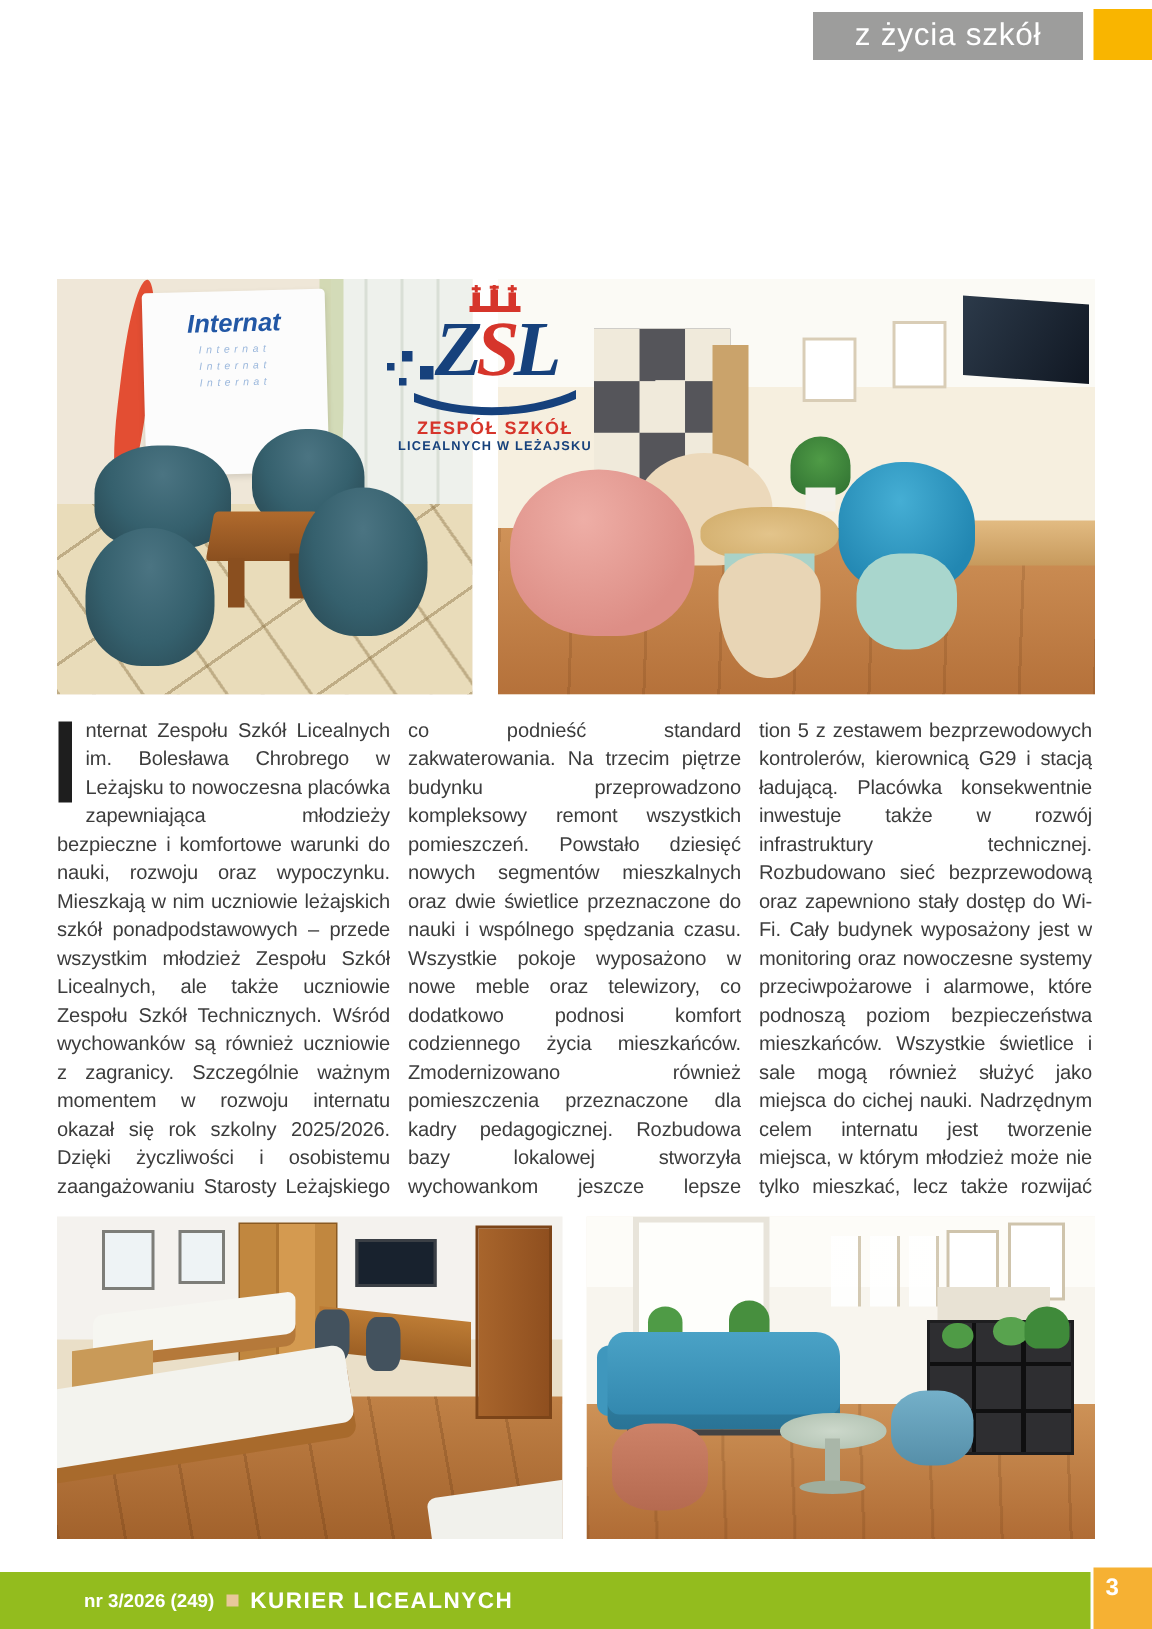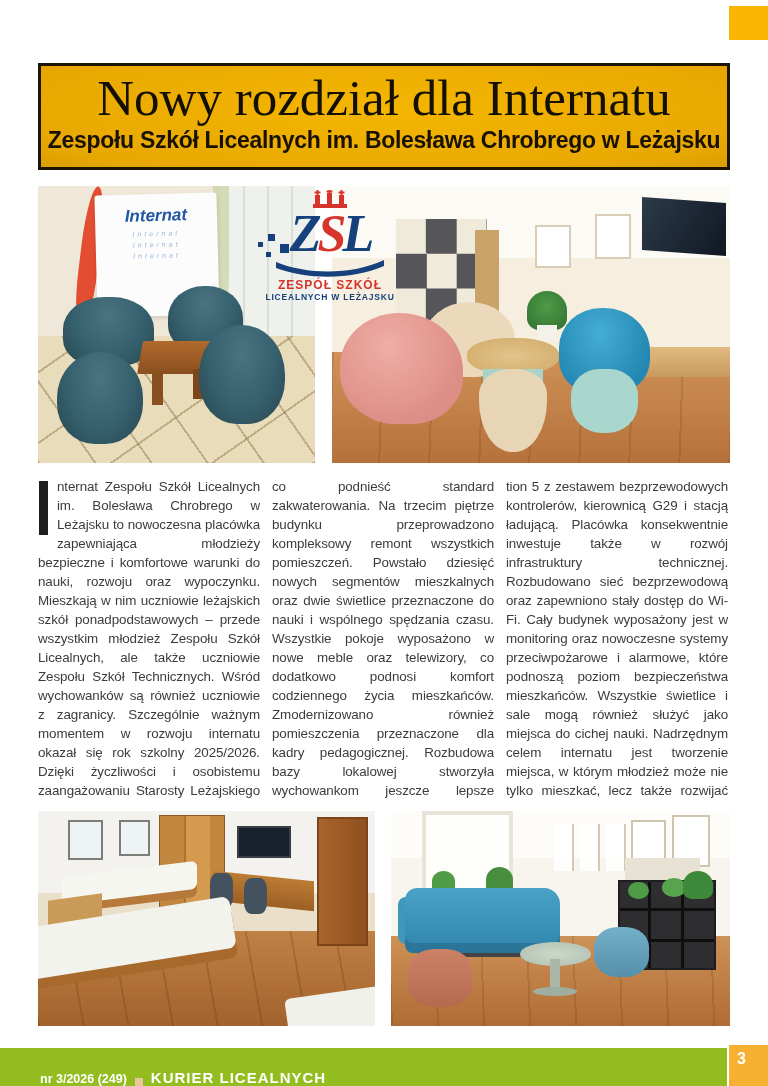--- a/index.html
+++ b/index.html
@@ -146,38 +146,37 @@
   
   .article{position:absolute;left:38px;top:477px;width:692px;height:326px;}
   .col{position:absolute;top:0;width:222px;height:326px;overflow:hidden;
        font-size:13.4px;line-height:19px;color:#3c3c3c;text-align:justify;letter-spacing:-.1px;}
   .col1{left:0;} .col2{left:234px;} .col3{left:468px;}
   .dropcap{float:left;width:9px;height:54px;margin:4px 9px 0 1px;background:#1e1e1e;
            color:transparent;overflow:hidden;}
 
   
   .footer{position:absolute;left:0;top:1048px;width:727px;height:38px;background:#93bc1e;
-          display:flex;align-items:flex-end;padding-left:40px;box-sizing:border-box;color:#fff;}
+          display:flex;align-items:center;padding-left:56px;box-sizing:border-box;color:#fff;}
   .footer .issue{font-weight:bold;font-size:12.5px;}
   .footer .sep-sq{display:inline-block;width:8px;height:8px;background:#e8c89a;margin:0 8px;}
   .footer .pub{font-weight:bold;font-size:15px;letter-spacing:1px;}
   .page-num{position:absolute;left:729px;top:1045px;width:39px;height:41px;background:#f6b133;
             color:#ffffff;font-weight:bold;font-size:16px;box-sizing:border-box;padding:5px 0 0 8px;}
 </style>
 </head>
 <body>
 
 <div class="page">
 
+  <div class="tag-badge">
+    <span>z życia szkół</span>
+  </div>
   <div class="corner-square"></div>
 
-  <div class="headline">
-    <h1>Nowy rozdział dla Internatu</h1>
-    <h2>Zespołu Szkół Licealnych im. Bolesława Chrobrego w Leżajsku</h2>
-  </div>
 
   <div class="photo ph-top-left">
     <div class="p1-window"></div>
     <div class="p1-curtain"></div>
     <div class="p1-floor"></div>
     <div class="p1-redswoosh"></div>
     <div class="p1-banner">
       <b>Internat</b>
       <i>Internat</i>
       <i>Internat</i>

